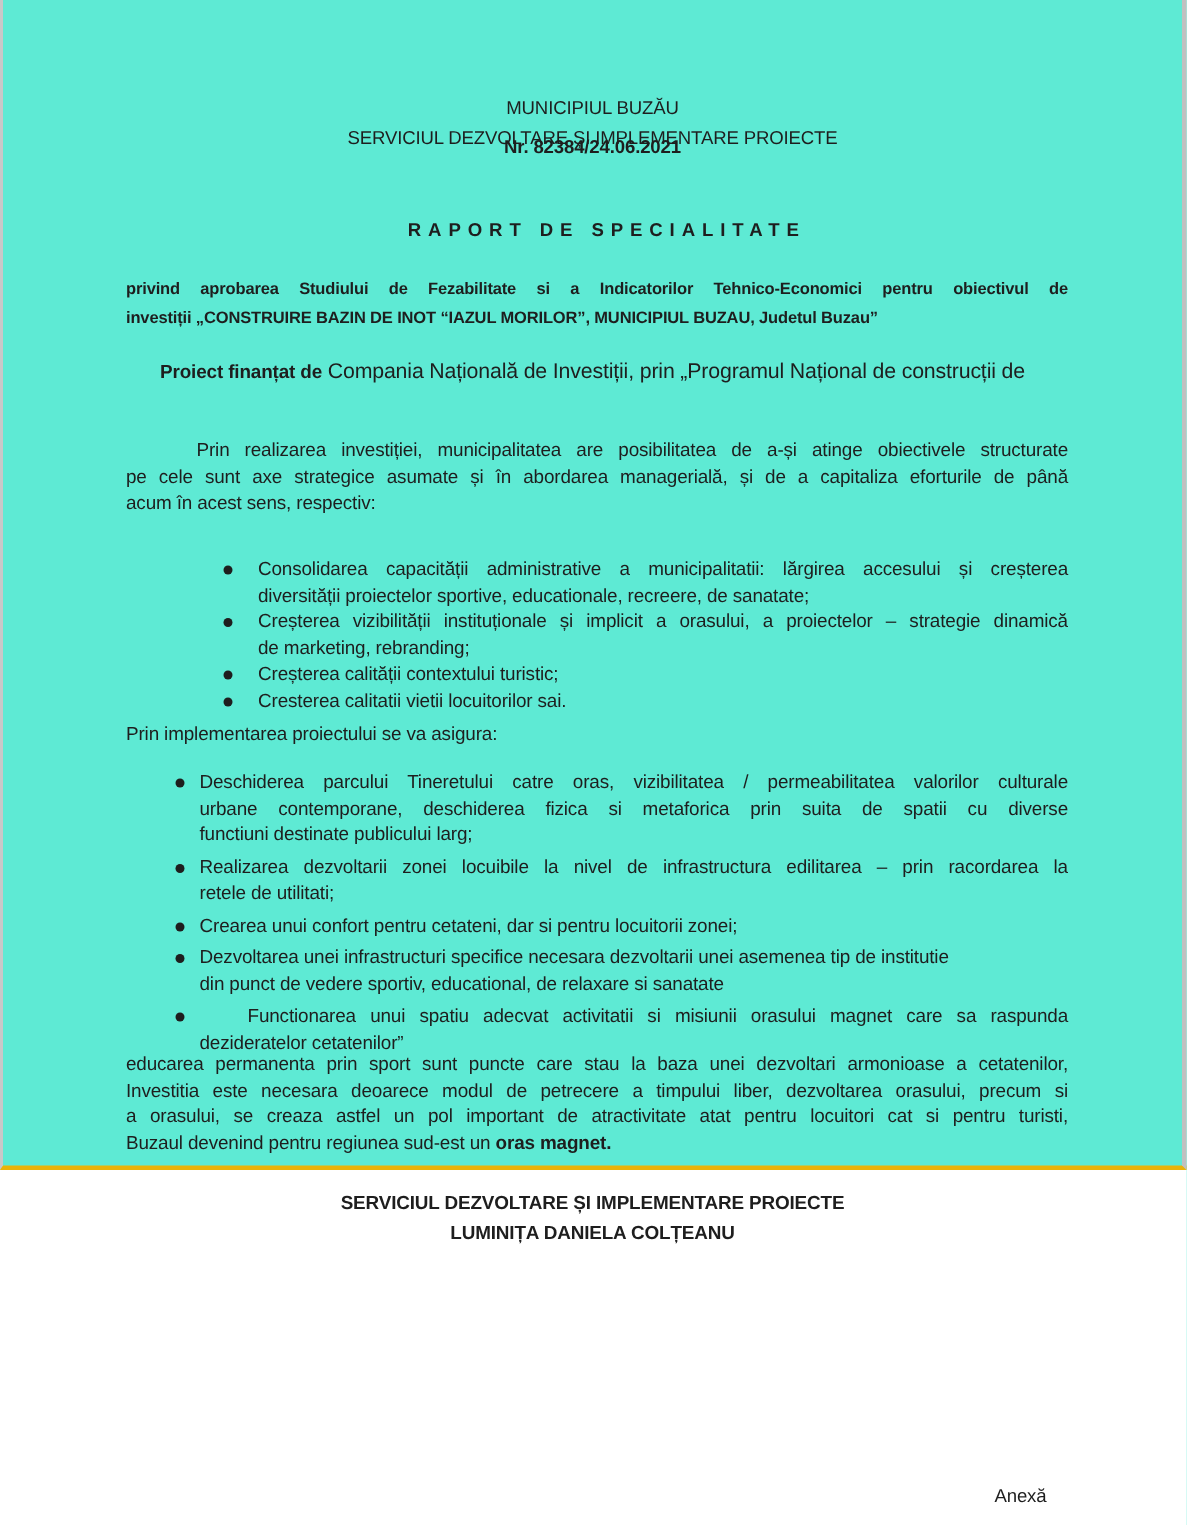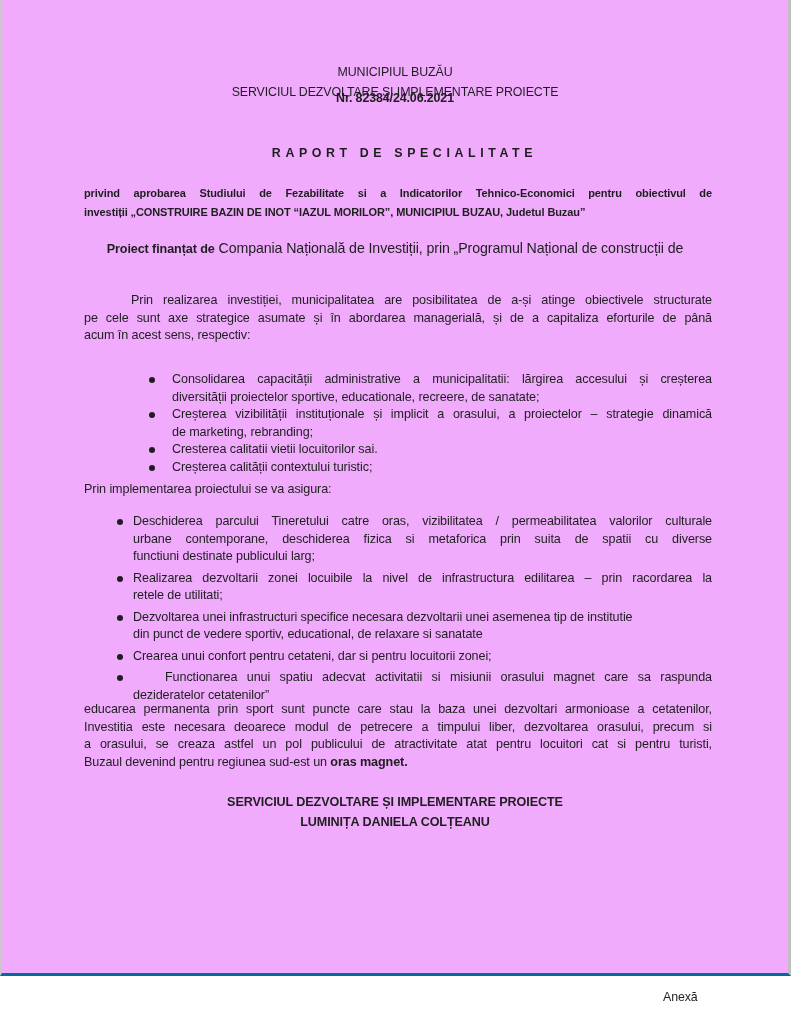--- a/index.html
+++ b/index.html
@@ -1,24 +1,24 @@
 <!DOCTYPE html>
 <html><head>
 <meta charset="utf-8">
 <style>
   html, body { margin: 0; padding: 0; background: #ffffff; }
   body { width: 791px; height: 1024px; overflow: hidden; }
   .page {
     position: relative;
-    width: 791px; height: 976px;
+    width: 791px; height: 780px;
     box-sizing: border-box;
-    background: #f0abfc;
+    background: #5eead4;
     border-left: 2px solid #c8c8c8;
     border-right: 3px solid #c0c0c0;
-    border-bottom: 3px solid #0369a1;
+    border-bottom: 3px solid #eab308;
     font-family: "Liberation Sans", sans-serif;
     color: #1e1e1e;
     font-size: 12.6px;
     letter-spacing: -0.1px;
   }
   .abs { position: absolute; }
   .center { text-align: center; left: 0; right: 0; }
   .hdr { font-size: 12.4px; line-height: 20px; }
   .title { font-weight: bold; font-size: 12.4px; letter-spacing: 4.6px; padding-left: 19px; }
   .bold { font-weight: bold; }
@@ -66,62 +66,62 @@
       <div style="text-align:justify; text-align-last:justify;">Consolidarea capacității administrative a municipalitatii: lărgirea accesului și creșterea</div>
       <div>diversității proiectelor sportive, educationale, recreere, de sanatate;</div>
     </li>
     <li>
       <span class="dot" style="left:-23px; top:6px;"></span>
       <div style="text-align:justify; text-align-last:justify;">Creșterea vizibilității instituționale și implicit a orasului, a proiectelor – strategie dinamică</div>
       <div>de marketing, rebranding;</div>
     </li>
     <li>
       <span class="dot" style="left:-23px; top:6px;"></span>
-      <div>Cresterea calitatii vietii locuitorilor sai.</div>
+      <div>Creșterea calității contextului turistic;</div>
     </li>
     <li>
       <span class="dot" style="left:-23px; top:6px;"></span>
-      <div>Creșterea calității contextului turistic;</div>
+      <div>Cresterea calitatii vietii locuitorilor sai.</div>
     </li>
   </ul>
 
   <div class="abs para" style="top:481px;">Prin implementarea proiectului se va asigura:</div>
 
   <ul class="abs bullets" style="top:513px; left:131px; width:579px; line-height:17.5px;">
     <li style="margin-bottom:4px;">
       <span class="dot" style="left:-16px; top:6px;"></span>
       <div style="text-align:justify; text-align-last:justify;">Deschiderea parcului Tineretului catre oras, vizibilitatea / permeabilitatea valorilor culturale</div>
       <div style="text-align:justify; text-align-last:justify;">urbane contemporane, deschiderea fizica si metaforica prin suita de spatii cu diverse</div>
       <div>functiuni destinate publicului larg;</div>
     </li>
     <li style="margin-bottom:4px;">
       <span class="dot" style="left:-16px; top:6px;"></span>
       <div style="text-align:justify; text-align-last:justify;">Realizarea dezvoltarii zonei locuibile la nivel de infrastructura edilitarea – prin racordarea la</div>
       <div>retele de utilitati;</div>
     </li>
     <li style="margin-bottom:4px;">
       <span class="dot" style="left:-16px; top:6px;"></span>
-      <div>Dezvoltarea unei infrastructuri specifice necesara dezvoltarii unei asemenea tip de institutie</div>
-      <div>din punct de vedere sportiv, educational, de relaxare si sanatate</div>
+      <div>Crearea unui confort pentru cetateni, dar si pentru locuitorii zonei;</div>
     </li>
     <li style="margin-bottom:4px;">
       <span class="dot" style="left:-16px; top:6px;"></span>
-      <div>Crearea unui confort pentru cetateni, dar si pentru locuitorii zonei;</div>
+      <div>Dezvoltarea unei infrastructuri specifice necesara dezvoltarii unei asemenea tip de institutie</div>
+      <div>din punct de vedere sportiv, educational, de relaxare si sanatate</div>
     </li>
     <li>
       <span class="dot" style="left:-16px; top:6px;"></span>
       <div style="text-align:justify; text-align-last:justify;margin-left:32px;">Functionarea unui spatiu adecvat activitatii si misiunii orasului magnet care sa raspunda</div>
       <div>dezideratelor cetatenilor”</div>
     </li>
   </ul>
 
   <div class="abs para" style="top:701px;">
     <div style="text-align:justify; text-align-last:justify;">educarea permanenta prin sport sunt puncte care stau la baza unei dezvoltari armonioase a cetatenilor,</div>
     <div style="text-align:justify; text-align-last:justify;">Investitia este necesara deoarece modul de petrecere a timpului liber, dezvoltarea orasului, precum si</div>
-    <div style="text-align:justify; text-align-last:justify;">a orasului, se creaza astfel un pol publicului de atractivitate atat pentru locuitori cat si pentru turisti,</div>
+    <div style="text-align:justify; text-align-last:justify;">a orasului, se creaza astfel un pol important de atractivitate atat pentru locuitori cat si pentru turisti,</div>
     <div><span>Buzaul devenind pentru regiunea sud-est un </span><span class="bold">oras magnet.</span></div>
   </div>
 
   <div class="abs center sig" style="top:792px;">SERVICIUL DEZVOLTARE ȘI IMPLEMENTARE PROIECTE</div>
   <div class="abs center sig" style="top:812px;">LUMINIȚA DANIELA COLȚEANU</div>
 
   <div class="abs" style="top:990px; left:661px; font-size:12.4px;">Anexă</div>
 
 </div>
 

